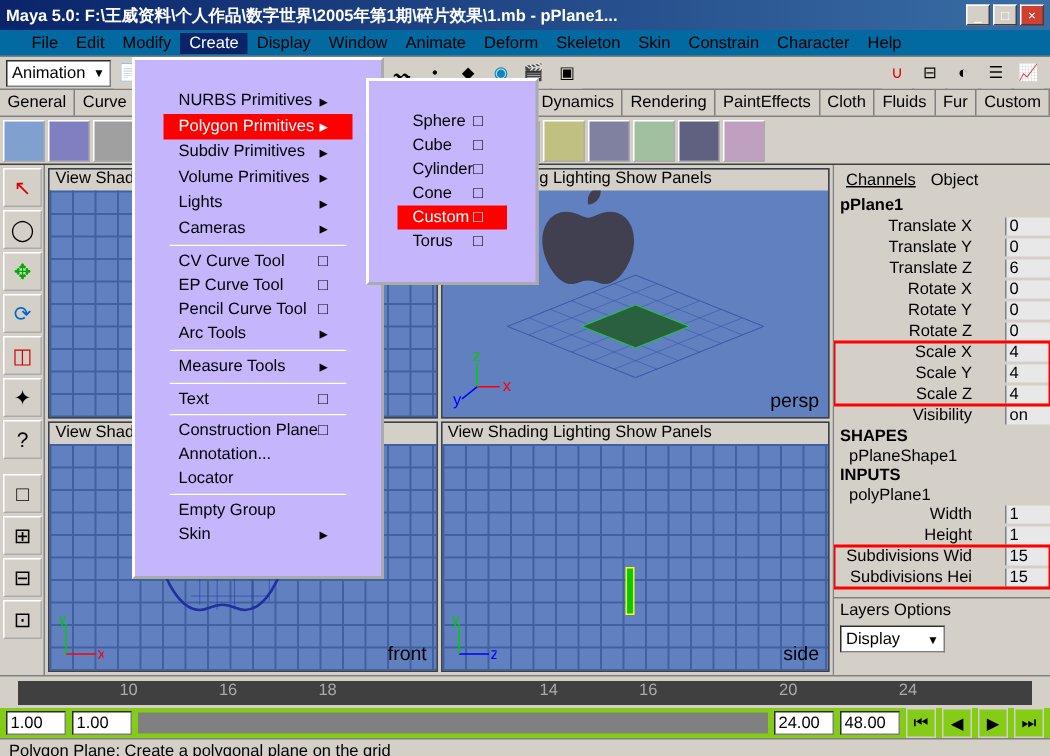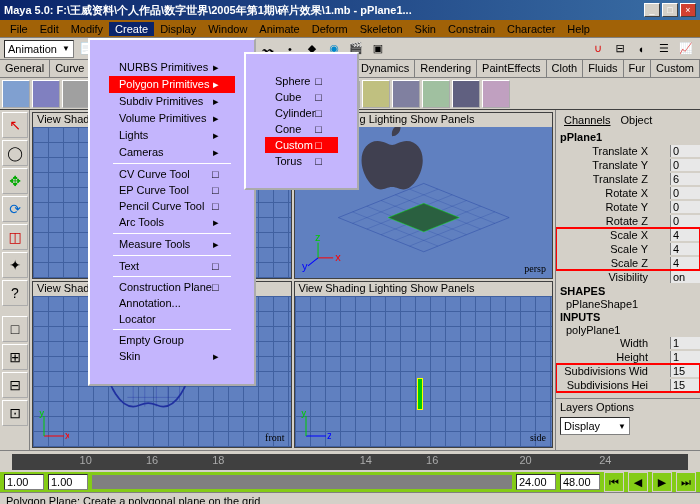--- a/index.html
+++ b/index.html
@@ -1,40 +1,40 @@
 <!DOCTYPE html>
 <html><head>
 <meta charset="utf-8">
 <style>
 * { box-sizing: border-box; margin: 0; padding: 0; font-family: "Microsoft Sans Serif", sans-serif; font-size: 11px; }
 body { width: 700px; height: 504px; background: #d4d0c8; overflow: hidden; position: relative; }
 .titlebar { height: 20px; background: linear-gradient(to right, #0a246a, #3a6ea5); color: #fff; display: flex; align-items: center; padding: 0 4px; }
 .titlebar .title { flex: 1; font-weight: bold; font-size: 11px; white-space: nowrap; overflow: hidden; }
 .winbtns { display: flex; gap: 2px; }
 .winbtns div { width: 16px; height: 14px; background: #d4d0c8; border: 1px solid #fff; border-right-color: #404040; border-bottom-color: #404040; display: flex; align-items: center; justify-content: center; font-size: 9px; }
-.menubar { height: 18px; background: #a16207; display: flex; align-items: center; padding: 0 4px; border-bottom: 1px solid #808080; }
+.menubar { height: 18px; background: #0369a1; display: flex; align-items: center; padding: 0 15px; border-bottom: 1px solid #808080; }
 .menubar span { padding: 1px 6px; cursor: pointer; }
 .menubar span.active { background: #0a246a; color: #fff; }
 .toolbar-row { height: 22px; background: #d4d0c8; display: flex; align-items: center; gap: 2px; padding: 1px 4px; border-bottom: 1px solid #808080; }
 .combo { height: 18px; background: #fff; border: 1px inset #808080; display: flex; align-items: center; padding: 0 3px; min-width: 70px; }
 .combo .arrow { margin-left: auto; font-size: 8px; }
 .tbtn { width: 20px; height: 20px; border: 1px solid #d4d0c8; display: flex; align-items: center; justify-content: center; font-size: 11px; }
 .shelf-tabs { height: 18px; display: flex; background: #d4d0c8; border-bottom: 1px solid #808080; font-size: 10px; }
 .shelf-tabs span { padding: 2px 5px; border-right: 1px solid #808080; }
 .shelf-icons { height: 32px; background: #d4d0c8; display: flex; gap: 2px; padding: 2px; border-bottom: 1px solid #404040; }
 .shelf-icons .icon { width: 28px; height: 28px; background: #c0c0e0; border: 1px outset #fff; }
 .main-area { display: flex; height: 340px; }
 .vtools { width: 30px; background: #d4d0c8; display: flex; flex-direction: column; gap: 2px; padding: 2px; border-right: 1px solid #808080; }
 .vtools .vt { width: 26px; height: 26px; border: 1px outset #fff; display: flex; align-items: center; justify-content: center; font-size: 14px; }
 .viewports { flex: 1; display: grid; grid-template-columns: 1fr 1fr; grid-template-rows: 1fr 1fr; gap: 2px; background: #d4d0c8; padding: 2px; position: relative; }
 .vp { background: #6080c0; border: 1px solid #404040; position: relative; overflow: hidden; }
 .vp-header { height: 14px; background: #d4d0c8; font-size: 10px; padding: 0 4px; display: flex; gap: 6px; }
 .vp-body { position: absolute; top: 14px; left: 0; right: 0; bottom: 0; }
 .grid-bg { position: absolute; inset: 0; background-image: linear-gradient(#4060a0 1px, transparent 1px), linear-gradient(90deg, #4060a0 1px, transparent 1px); background-size: 15px 15px; }
-.vp-label { position: absolute; bottom: 4px; right: 6px; color: #000; font-size: 10px; font-family: Liberation Serif, serif; }
+.vp-label { position: absolute; bottom: 4px; right: 6px; color: #000; font-size: 13px; }
 .channel-box { width: 145px; background: #d4d0c8; border-left: 1px solid #808080; overflow: hidden; font-size: 10px; }
 .ch-hdr { padding: 2px 4px; text-decoration: underline; }
 .ch-row { display: flex; height: 14px; align-items: center; gap: 18px; }
 .ch-row .lbl { flex: 1; text-align: right; padding-right: 4px; }
 .ch-row .val { width: 30px; background: #e8e8e8; border-left: 1px solid #808080; padding-left: 2px; }
 .ch-sec { padding: 1px 4px; font-weight: bold; }
 .highlight-red { outline: 2px solid #ff0000; outline-offset: -1px; }
 .dropdown-menu { position: absolute; background: #c4b5fd; border: 2px outset #fff; z-index: 100; padding: 19px; min-width: 155px; }
 .dropdown-menu .mi { padding: 2px 16px 2px 10px; display: flex; justify-content: space-between; cursor: pointer; font-size: 11px; }
 .dropdown-menu .mi.hl { background: #ff0000; color: #fff; }

